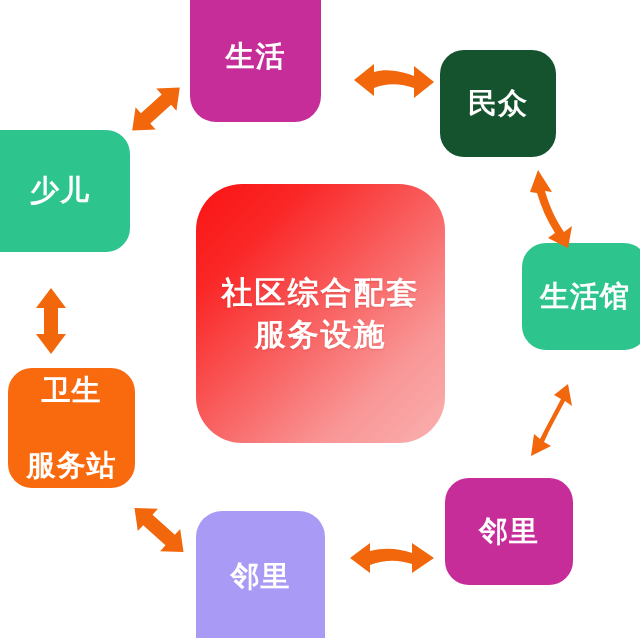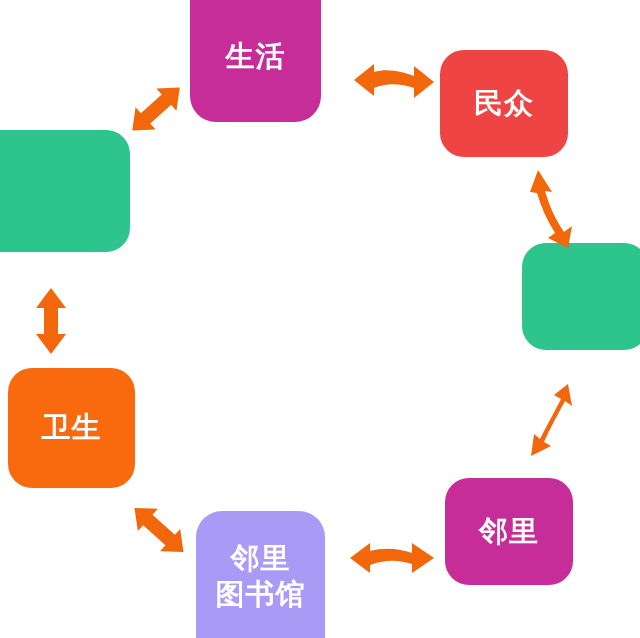--- a/index.html
+++ b/index.html
@@ -76,43 +76,50 @@
 </style>
 </head>
 <body>
 
 <div id="canvas">
 
   <div class="node satellite" id="node-shenghuo" style="left:190px; top:-8px; width:131px; height:130px; background:#C62D99; border-radius:0 0 26px 26px;">
     <span class="ln">生活</span>
   </div>
 
-  <div class="node satellite" id="node-minzhong" style="left:440px; top:50px; width:128px; height:107px; background:#ef4444;">
+  <div class="node satellite" id="node-minzhong" style="left:440px; top:50px; width:116px; height:107px; background:#14532d;">
     <span class="ln">民众</span>
   </div>
 
   <div class="node satellite" id="node-leling" style="left:522px; top:243px; width:126px; height:107px; background:#2DC48E;">
+    <span class="ln">生活馆</span>
   </div>
 
   <div class="node satellite" id="node-wenti" style="left:445px; top:478px; width:128px; height:107px; background:#C62D99;">
     <span class="ln">邻里</span>
   </div>
 
   <div class="node satellite" id="node-tushuguan" style="left:196px; top:511px; width:129px; height:131px; background:#A99BF5; border-radius:26px 26px 0 0;">
     <span class="ln">邻里</span>
-    <span class="ln">图书馆</span>
   </div>
 
   <div class="node satellite" id="node-weisheng" style="left:8px; top:368px; width:127px; height:120px; background:#F96A0F;gap:39px;">
     <span class="ln">卫生</span>
+    <span class="ln">服务站</span>
   </div>
 
   <div class="node satellite" id="node-shaoer" style="left:-10px; top:130px; width:140px; height:122px; background:#2DC48E; border-radius:0 24px 24px 0;">
+    <span class="ln">少儿</span>
   </div>
 
+  <div class="node" id="node-center" style="left:196px; top:184px; width:249px; height:259px;
+              background: linear-gradient(135deg, #FA1313 0%, #FA2727 22%, #F96464 52%, #F99696 76%, #FAB0B0 100%);">
+    <span class="ln">社区综合配套</span>
+    <span class="ln">服务设施</span>
+  </div>
 
   <div class="arrow" style="left:116px; top:72px; width:80px; height:74px;">
     <svg width="80" height="74" viewBox="0 0 80 74" aria-hidden="true">
       <g transform="rotate(-42 40 37)">
         <path d="M 8 37 L 26 22 L 26 30 L 54 30 L 54 22 L 72 37 L 54 52 L 54 44 L 26 44 L 26 52 Z" fill="#F2660C"></path>
       </g>
     </svg>
   </div>
 
   <div class="arrow" style="left:352px; top:52px; width:84px; height:48px;">

